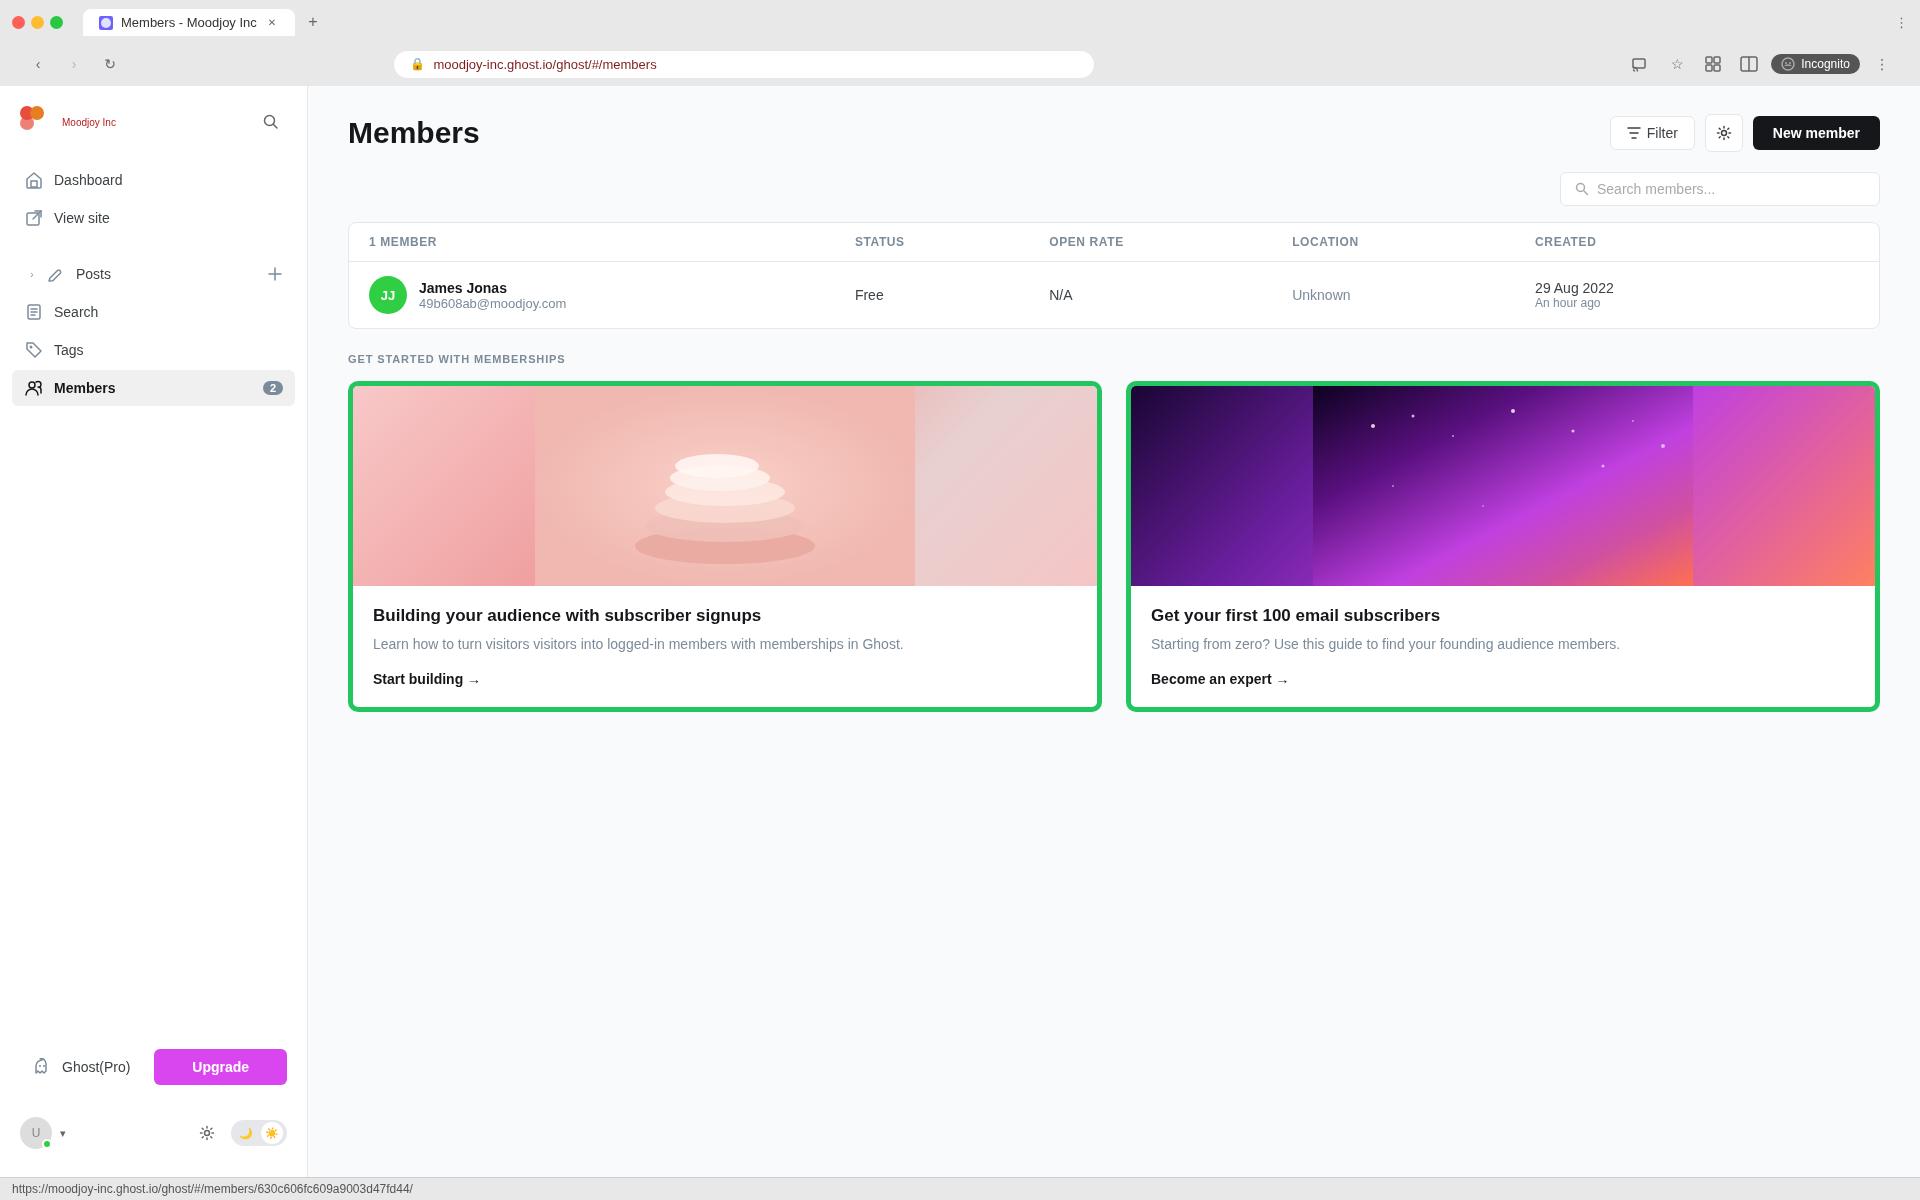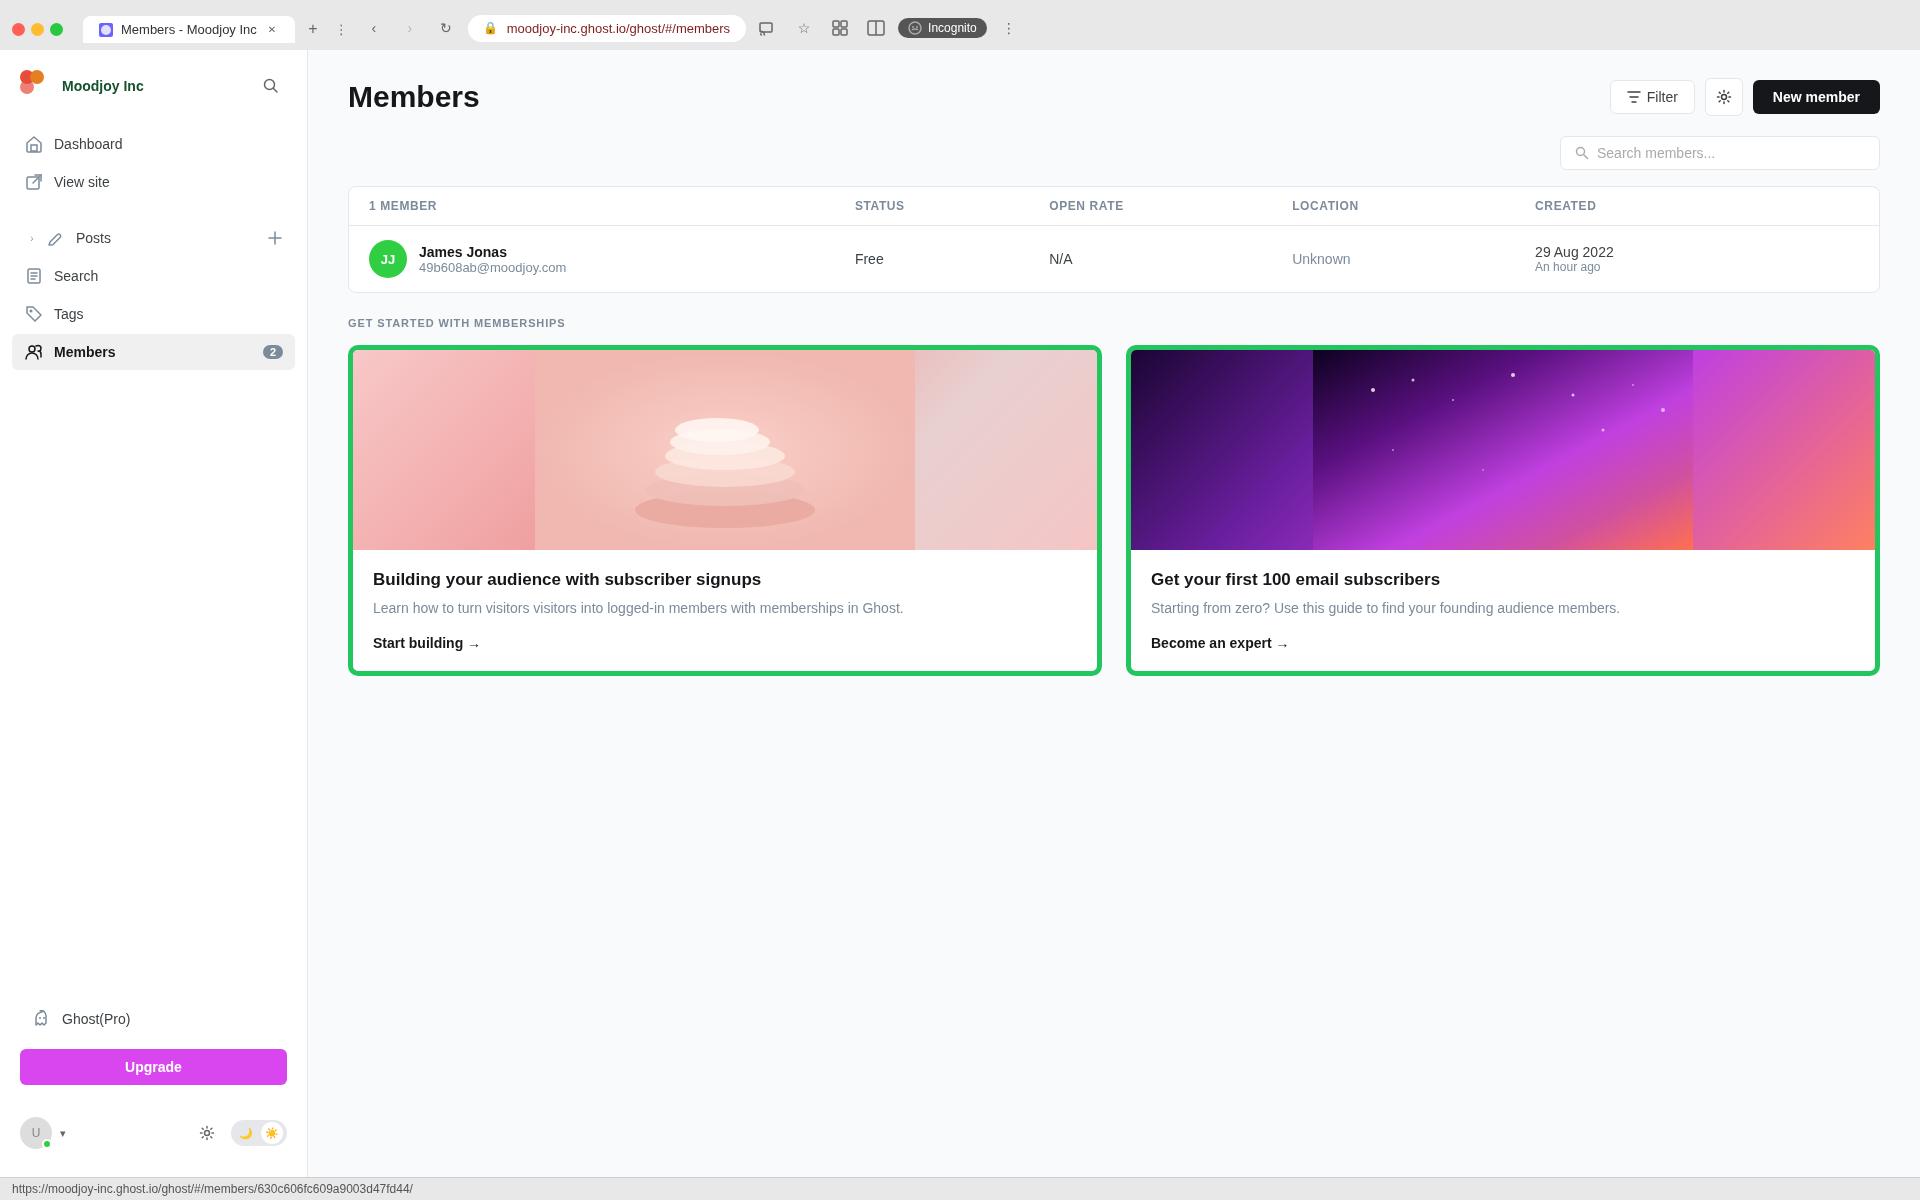--- a/index.html
+++ b/index.html
@@ -1,19 +1,19 @@
 <!DOCTYPE html>
 <html><head>
   <meta charset="utf-8">
   <style>
     * { box-sizing: border-box; margin: 0; padding: 0; }
     body { font-family: -apple-system, BlinkMacSystemFont, 'Segoe UI', sans-serif; background: #fff; display: flex; flex-direction: column; height: 1200px; width: 1920px; overflow: hidden; }
 
     
-    .browser-chrome { background: #e8e8e8; padding: 8px 12px 0; display: flex; flex-direction: row; }
+    .browser-chrome { background: #e8e8e8; padding: 8px 12px 0; display: flex; flex-direction: column; gap: 8px; }
     .browser-top { display: flex; align-items: center; gap: 8px; }
     .browser-dots { display: flex; gap: 6px; align-items: center; }
     .dot { width: 13px; height: 13px; border-radius: 50%; }
     .dot-red { background: #ff5f57; }
     .dot-yellow { background: #febc2e; }
     .dot-green { background: #28c840; }
     .tab-bar { display: flex; align-items: flex-end; margin-left: 12px; }
     .tab { background: #fff; border-radius: 8px 8px 0 0; padding: 6px 16px; display: flex; align-items: center; gap: 8px; font-size: 13px; color: #333; min-width: 200px; }
     .tab-favicon { width: 14px; height: 14px; background: #6c63ff; border-radius: 2px; display: flex; align-items: center; justify-content: center; }
     .tab-close { width: 14px; height: 14px; display: flex; align-items: center; justify-content: center; color: #666; font-size: 10px; margin-left: auto; cursor: pointer; }
@@ -32,34 +32,34 @@
 
     
     .sidebar { width: 308px; background: #fff; border-right: 1px solid #e5e7eb; display: flex; flex-direction: column; padding: 20px 0; flex-shrink: 0; }
     .sidebar-header { display: flex; align-items: center; justify-content: space-between; padding: 0 20px 24px; }
     .sidebar-brand { display: flex; align-items: center; gap: 10px; }
     .logo-circles { position: relative; width: 32px; height: 32px; }
     .logo-circle { position: absolute; border-radius: 50%; width: 14px; height: 14px; }
     .logo-c1 { background: #e74c3c; top: 0; left: 0; }
     .logo-c2 { background: #e67e22; top: 0; left: 10px; }
     .logo-c3 { background: #e74c3c; top: 10px; left: 0; opacity: 0.7; }
-    .brand-name { font-size: 14px; font-weight: 700; color: #14532d; }
+    .brand-name { font-size: 10px; font-weight: 400; color: #b91c1c; }
     .sidebar-search-btn { width: 32px; height: 32px; display: flex; align-items: center; justify-content: center; color: #666; cursor: pointer; border-radius: 6px; }
 
     .sidebar-nav { display: flex; flex-direction: column; gap: 2px; padding: 0 12px; }
     .nav-item { display: flex; align-items: center; gap: 10px; padding: 8px 12px; border-radius: 6px; cursor: pointer; color: #3d4246; font-size: 14px; font-weight: 500; text-decoration: none; }
     .nav-item.active { background: #f0f0f0; font-weight: 700; color: #15171a; }
     .nav-icon { width: 20px; height: 20px; display: flex; align-items: center; justify-content: center; color: #7c8b9a; flex-shrink: 0; }
     .nav-item.active .nav-icon { color: #15171a; }
     .nav-badge { background: #7c8b9a; color: #fff; border-radius: 10px; padding: 1px 7px; font-size: 11px; margin-left: auto; }
     .nav-add { margin-left: auto; color: #666; }
     .nav-divider { height: 20px; }
     .nav-expand { width: 16px; height: 16px; display: flex; align-items: center; justify-content: center; color: #999; font-size: 10px; margin-right: -4px; }
 
-    .sidebar-bottom { margin-top: auto; padding: 16px 20px; display: flex; flex-direction: column; gap: 12px; }
+    .sidebar-bottom { margin-top: auto; padding: 16px 20px; display: flex; gap: 12px; }
     .ghost-pro-item { display: flex; align-items: center; gap: 10px; padding: 8px 12px; border-radius: 6px; cursor: pointer; color: #3d4246; font-size: 14px; font-weight: 500; }
     .upgrade-btn { background: #d946ef; color: #fff; border: none; border-radius: 6px; padding: 10px 20px; font-size: 14px; font-weight: 600; cursor: pointer; text-align: center; width: 100%; }
     .user-avatar { width: 32px; height: 32px; border-radius: 50%; background: #ddd; display: flex; align-items: center; justify-content: center; font-size: 12px; color: #666; position: relative; flex-shrink: 0; }
     .user-status-dot { position: absolute; bottom: 0; right: 0; width: 10px; height: 10px; background: #30cf43; border-radius: 50%; border: 2px solid #fff; }
     .user-chevron { color: #666; font-size: 11px; }
     .sidebar-footer-actions { display: flex; align-items: center; gap: 8px; margin-left: auto; }
     .footer-action-btn { width: 32px; height: 32px; display: flex; align-items: center; justify-content: center; color: #666; cursor: pointer; border-radius: 6px; }
     .theme-toggle { display: flex; align-items: center; gap: 4px; background: #e5e7eb; border-radius: 20px; padding: 2px 4px; }
     .theme-option { width: 22px; height: 22px; border-radius: 50%; display: flex; align-items: center; justify-content: center; font-size: 11px; cursor: pointer; }
     .theme-option.active { background: #fff; }

